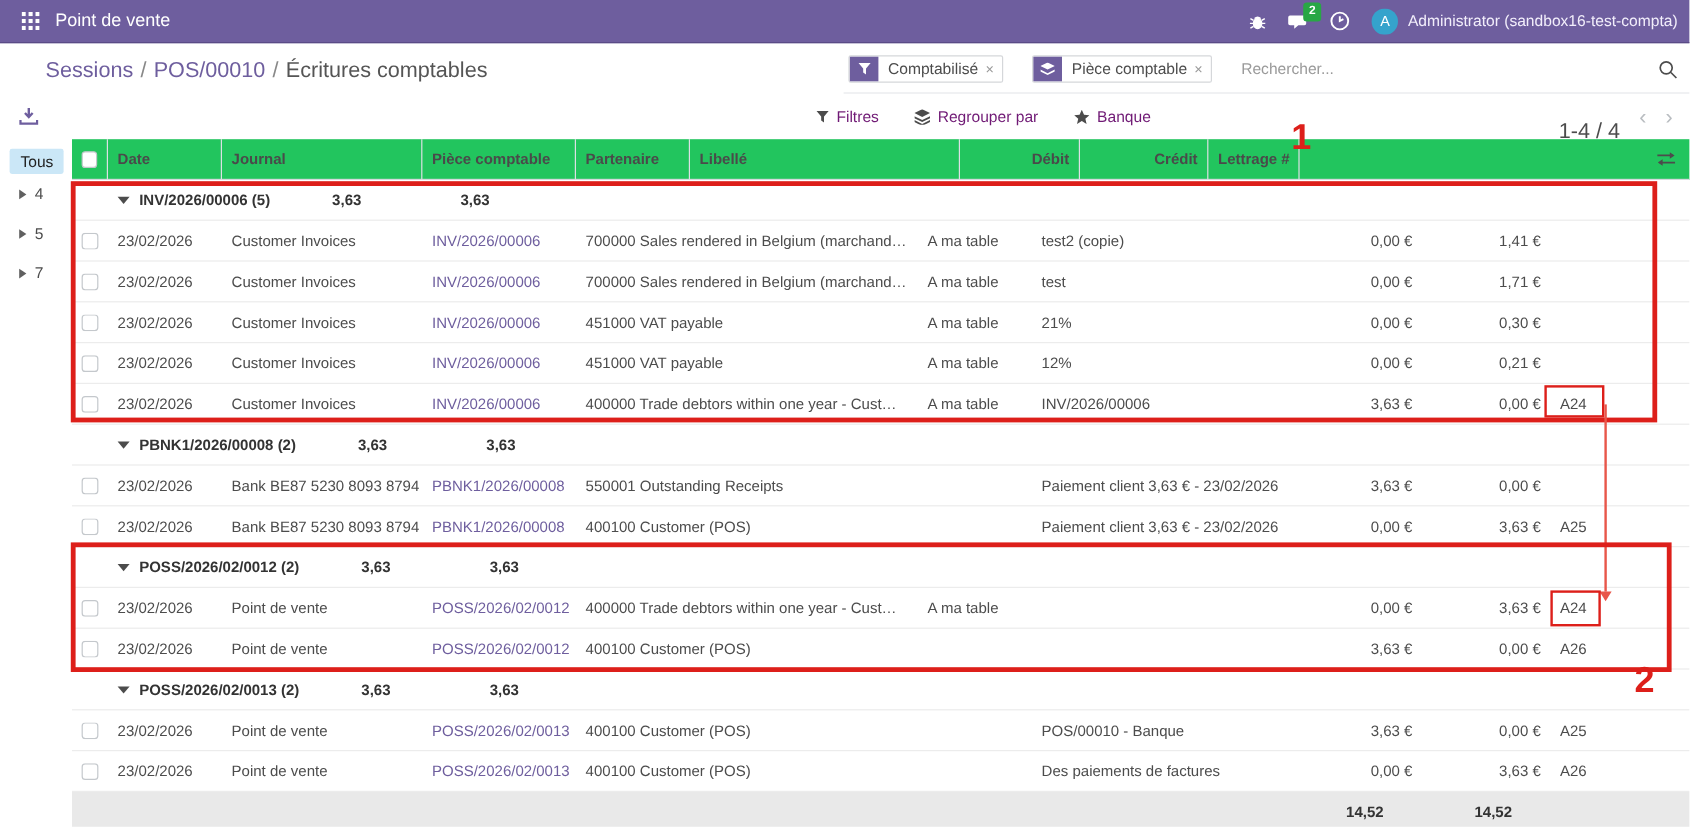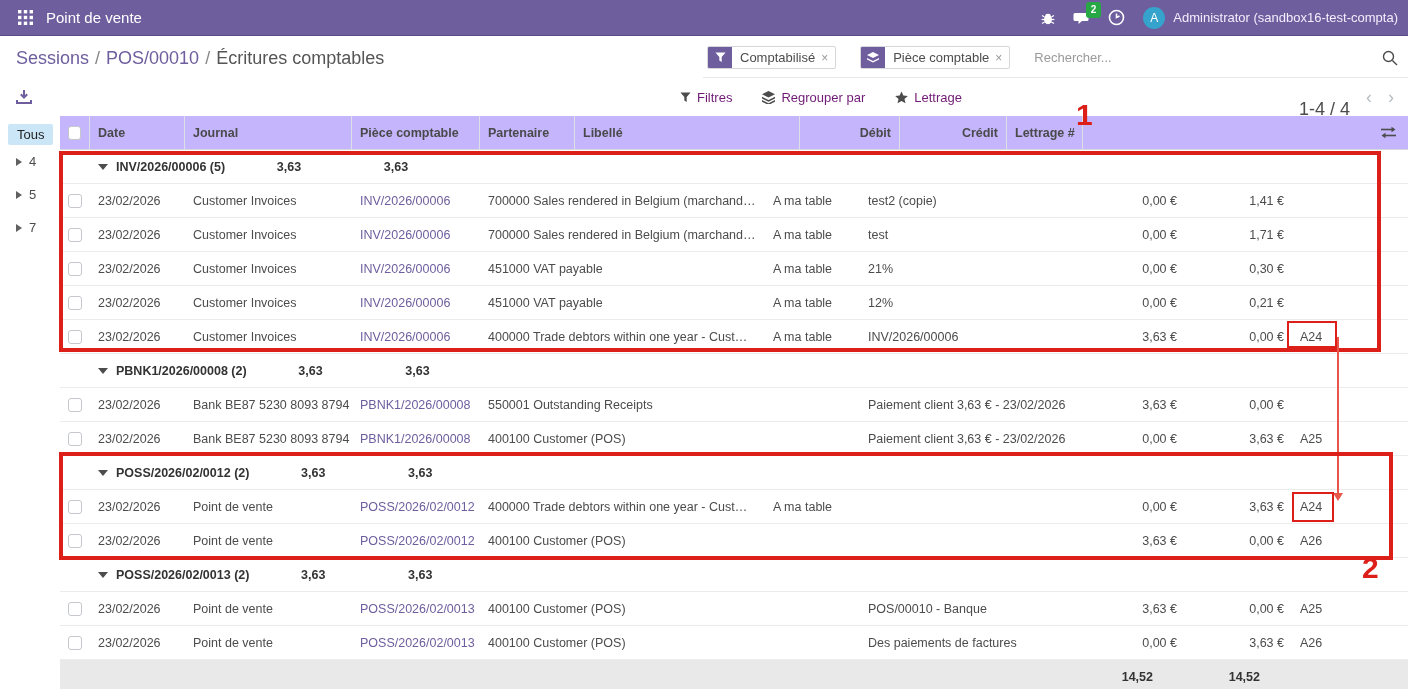--- a/index.html
+++ b/index.html
@@ -17,21 +17,21 @@
   .nav-right { margin-left:auto; display:flex; align-items:center; gap:4px; }
   .systray-btn { position:relative; width:30px; height:30px; display:flex; align-items:center; justify-content:center; cursor:pointer; }
   .badge { position:absolute; top:-1px; right:-4px; background:#28a745; color:#fff;
     font-size:10px; line-height:1; padding:3px 5px; border-radius:3px; font-weight:700; }
   .user-block { display:flex; align-items:center; gap:8px; padding-left:8px; white-space:nowrap; overflow:hidden; cursor:pointer; }
   .avatar { width:22px; height:22px; border-radius:50%; background:#35a3cc; color:#fff;
     display:flex; align-items:center; justify-content:center; font-size:12px; flex:0 0 auto; }
   .user-name { font-size:13px; color:#f2eefb; }
 
   
-  .control-top { display:flex; align-items:flex-start; }
+  .control-top { display:flex; align-items:flex-start;margin-left:22px; }
   .breadcrumb { font-size:18px; padding:12px 0 0 16px; flex:1 1 auto; white-space:nowrap; }
   .bc-link { color:#6e5e9e; cursor:pointer; }
   .bc-sep { color:#888; padding:0 6px; }
   .bc-current { color:#555; }
 
   .searchbar { width:705px; flex:0 0 auto; display:flex; align-items:center; gap:24px;
     padding:10px 10px 8px 4px; border-bottom:1px solid #e6e8eb; }
   .facet { display:flex; align-items:stretch; border:1px solid #d5d7da; border-radius:2px; overflow:hidden; flex:0 0 auto; }
   .facet-icon { background:#6e5e9e; color:#fff; width:24px; display:flex; align-items:center; justify-content:center; }
   .facet-label { font-size:13px; color:#4c4c4c; padding:3px 6px 3px 8px; display:flex; align-items:center; }
@@ -59,21 +59,21 @@
 
   .table-wrap { flex:1 1 auto; font-size:12.5px; }
   .trow { display:flex; align-items:center; height:34px; border-bottom:1px solid #ececec; }
   .cell { padding:0 8px; white-space:nowrap; overflow:hidden; text-overflow:clip; }
   .c-check{width:30px; display:flex; justify-content:center;}
   .c-date{width:95px;} .c-journal{width:167px;} .c-piece{width:128px;}
   .c-compte{width:285px;} .c-part{width:95px;} .c-lib{width:225px;}
   .c-debit{width:100px; text-align:right;} .c-credit{width:107px; text-align:right;}
   .c-lett{width:76px;} .c-extra{flex:1 1 auto; display:flex; justify-content:flex-end; padding-right:12px;}
 
-  .thead { background:#c4b5fd; font-weight:700; color:#4a4a4a; border-bottom:1px solid #d5d9dd; }
+  .thead { background:#22c55e; font-weight:700; color:#4a4a4a; border-bottom:1px solid #d5d9dd; }
   .thead .cell { border-right:1px solid #dcе0e4; border-right:1px solid #dce0e4; height:34px; display:flex; align-items:center; }
   .thead .c-debit,.thead .c-credit { justify-content:flex-end; display:flex; }
   .thead .c-extra { border-right:0; }
 
   .checkbox { width:14px; height:14px; border:1px solid #c4c8cc; border-radius:3px; background:#fff; cursor:pointer; }
 
   .group-row { font-weight:700; color:#333; }
   .g-caret { width:0; height:0; border-left:5px solid transparent; border-right:5px solid transparent;
     border-top:6px solid #4c4c4c; margin-right:8px; flex:0 0 auto; }
   .g-title-cell { display:flex; align-items:center; flex:0 0 auto; }
@@ -206,21 +206,21 @@
         <path d="M6 0 L12 3 L6 6 L0 3 Z" fill="#4c4c4c"></path>
         <path d="M0 5.4 L6 8.4 L12 5.4 L12 6.9 L6 9.9 L0 6.9 Z" fill="#4c4c4c"></path>
         <path d="M0 8.4 L6 11.4 L12 8.4 L12 9.9 L6 12.9 L0 9.9 Z" fill="#4c4c4c"></path>
       </svg>
       <span>Regrouper par</span>
     </span>
     <span class="cb-btn">
       <svg width="13" height="13" viewBox="0 0 14 13">
           <path d="M7 0 L9 4.4 L13.8 4.9 L10.2 8 L11.3 12.7 L7 10.2 L2.7 12.7 L3.8 8 L0.2 4.9 L5 4.4 Z" fill="#4c4c4c"></path>
         </svg>
-      <span>Lettrage</span>
+      <span>Banque</span>
     </span>
   </div>
   <div class="pager">
     <span class="pager-value">1-4 / 4</span>
     <span class="pager-prev">‹</span>
     <span class="pager-next">›</span>
   </div>
 </div>
 
 <div class="content">

